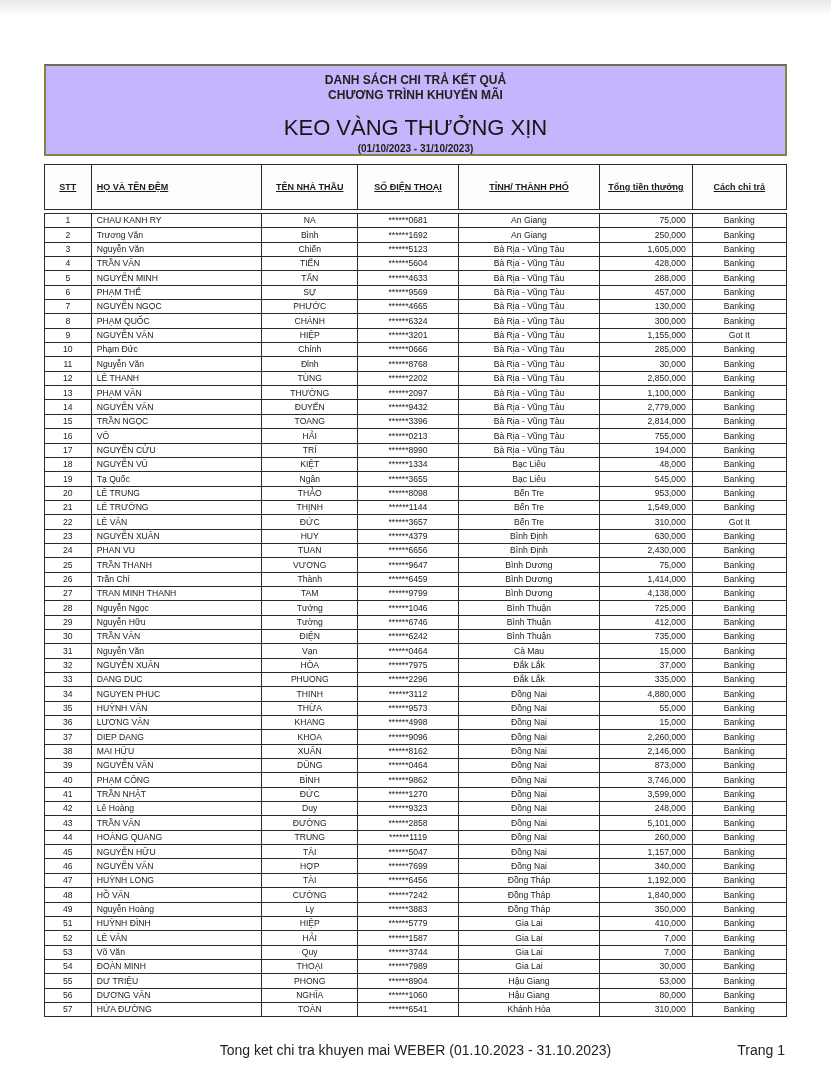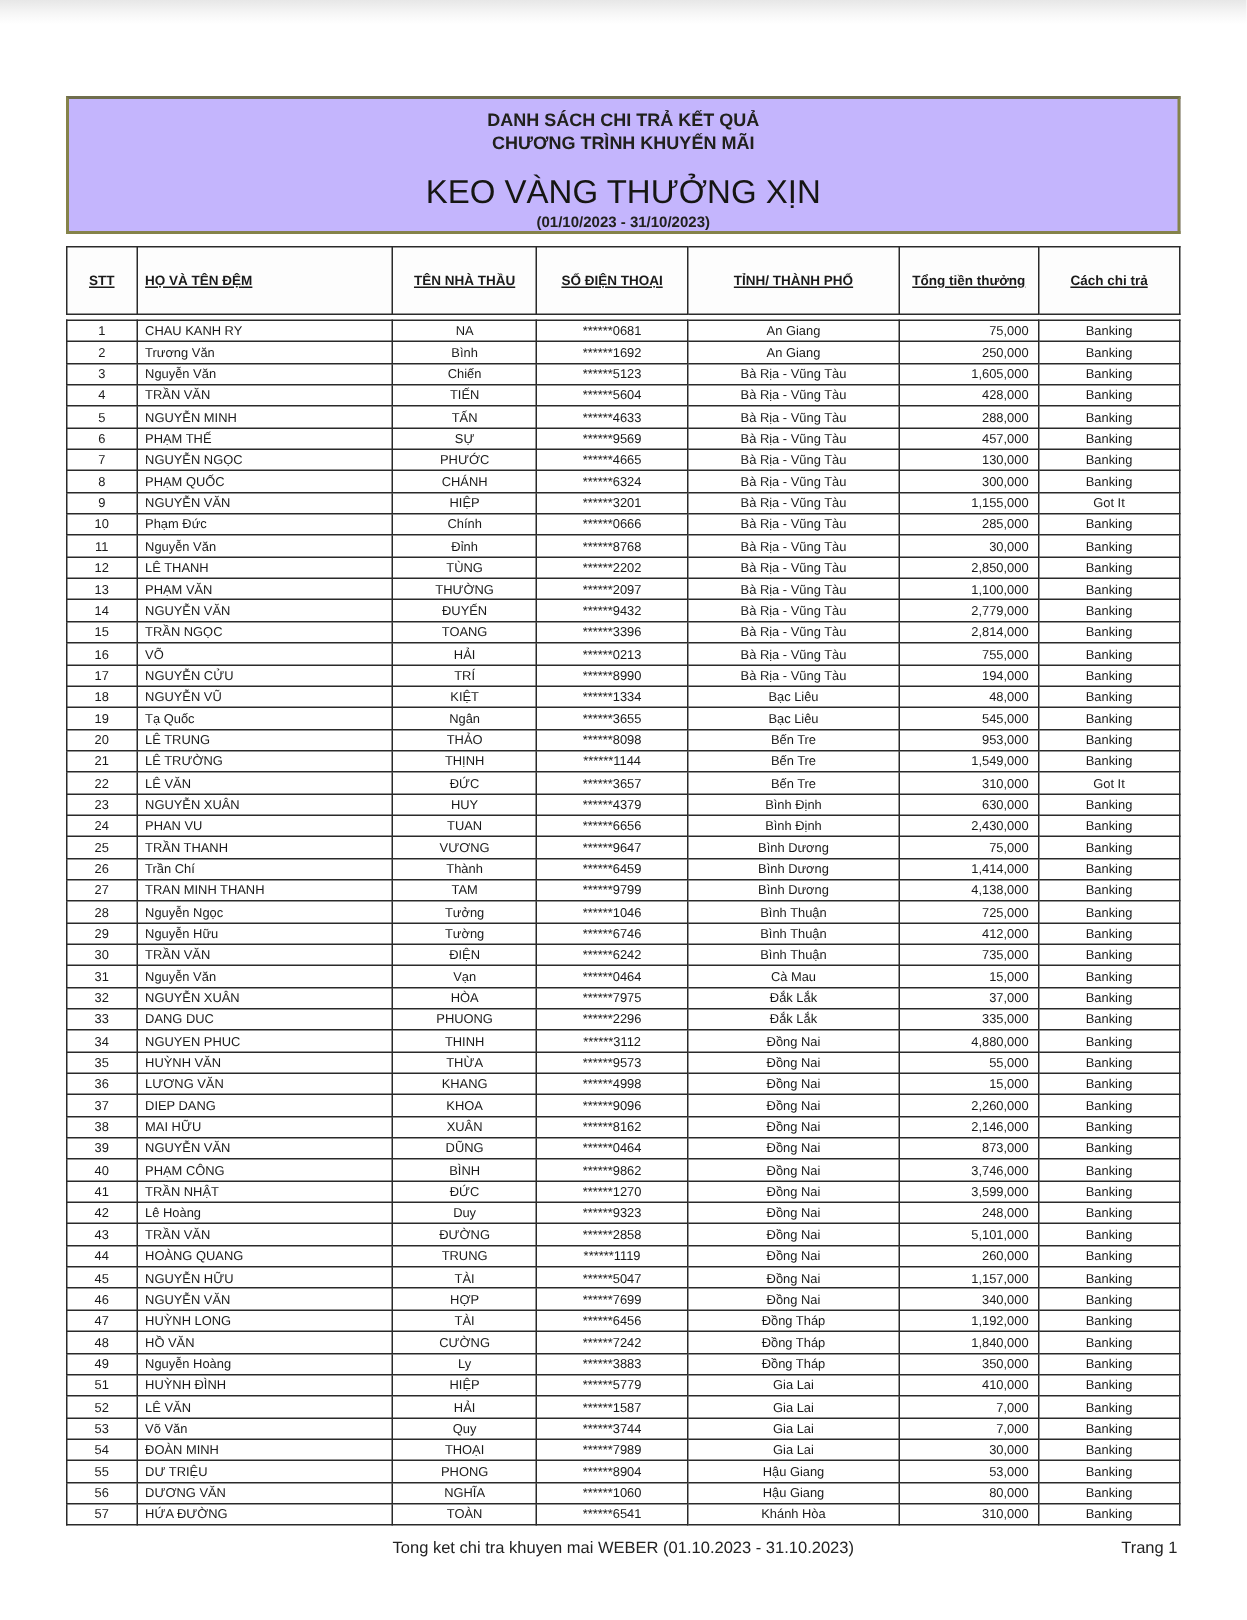--- a/index.html
+++ b/index.html
@@ -30,21 +30,21 @@
   .head-tbl th.h-name{text-align:left;padding-left:5px;margin-top:48px;}
   .body-tbl{margin-top:3px;}
   .body-tbl td{
     box-sizing:border-box;border:1px solid #2a2a2a;height:14.35px;
     font-size:8.6px;line-height:1;padding:0 2px;text-align:center;
     white-space:nowrap;overflow:hidden;color:#1a1a1a;
   }
   .body-tbl td.c-name{text-align:left;padding-left:5px;}
   .body-tbl td.c-amount{text-align:right;padding-right:6px;}
   
-  .footer{position:relative;width:743px;margin-top:9px;height:12px;font-size:11px;color:#222;}
+  .footer{position:relative;width:743px;margin-top:25px;height:12px;font-size:14px;color:#222;}
   .footer .footer-center{position:absolute;left:0;right:0;text-align:center;}
   .footer .footer-page{position:absolute;right:2px;top:0;}
   col.c0{width:6.3%;} col.c1{width:23.0%;} col.c2{width:12.9%;}
   col.c3{width:13.6%;} col.c4{width:19.0%;} col.c5{width:12.5%;} col.c6{width:12.7%;}
 </style>
 </head>
 <body>
 
 <div class="top-shade"></div>
 

